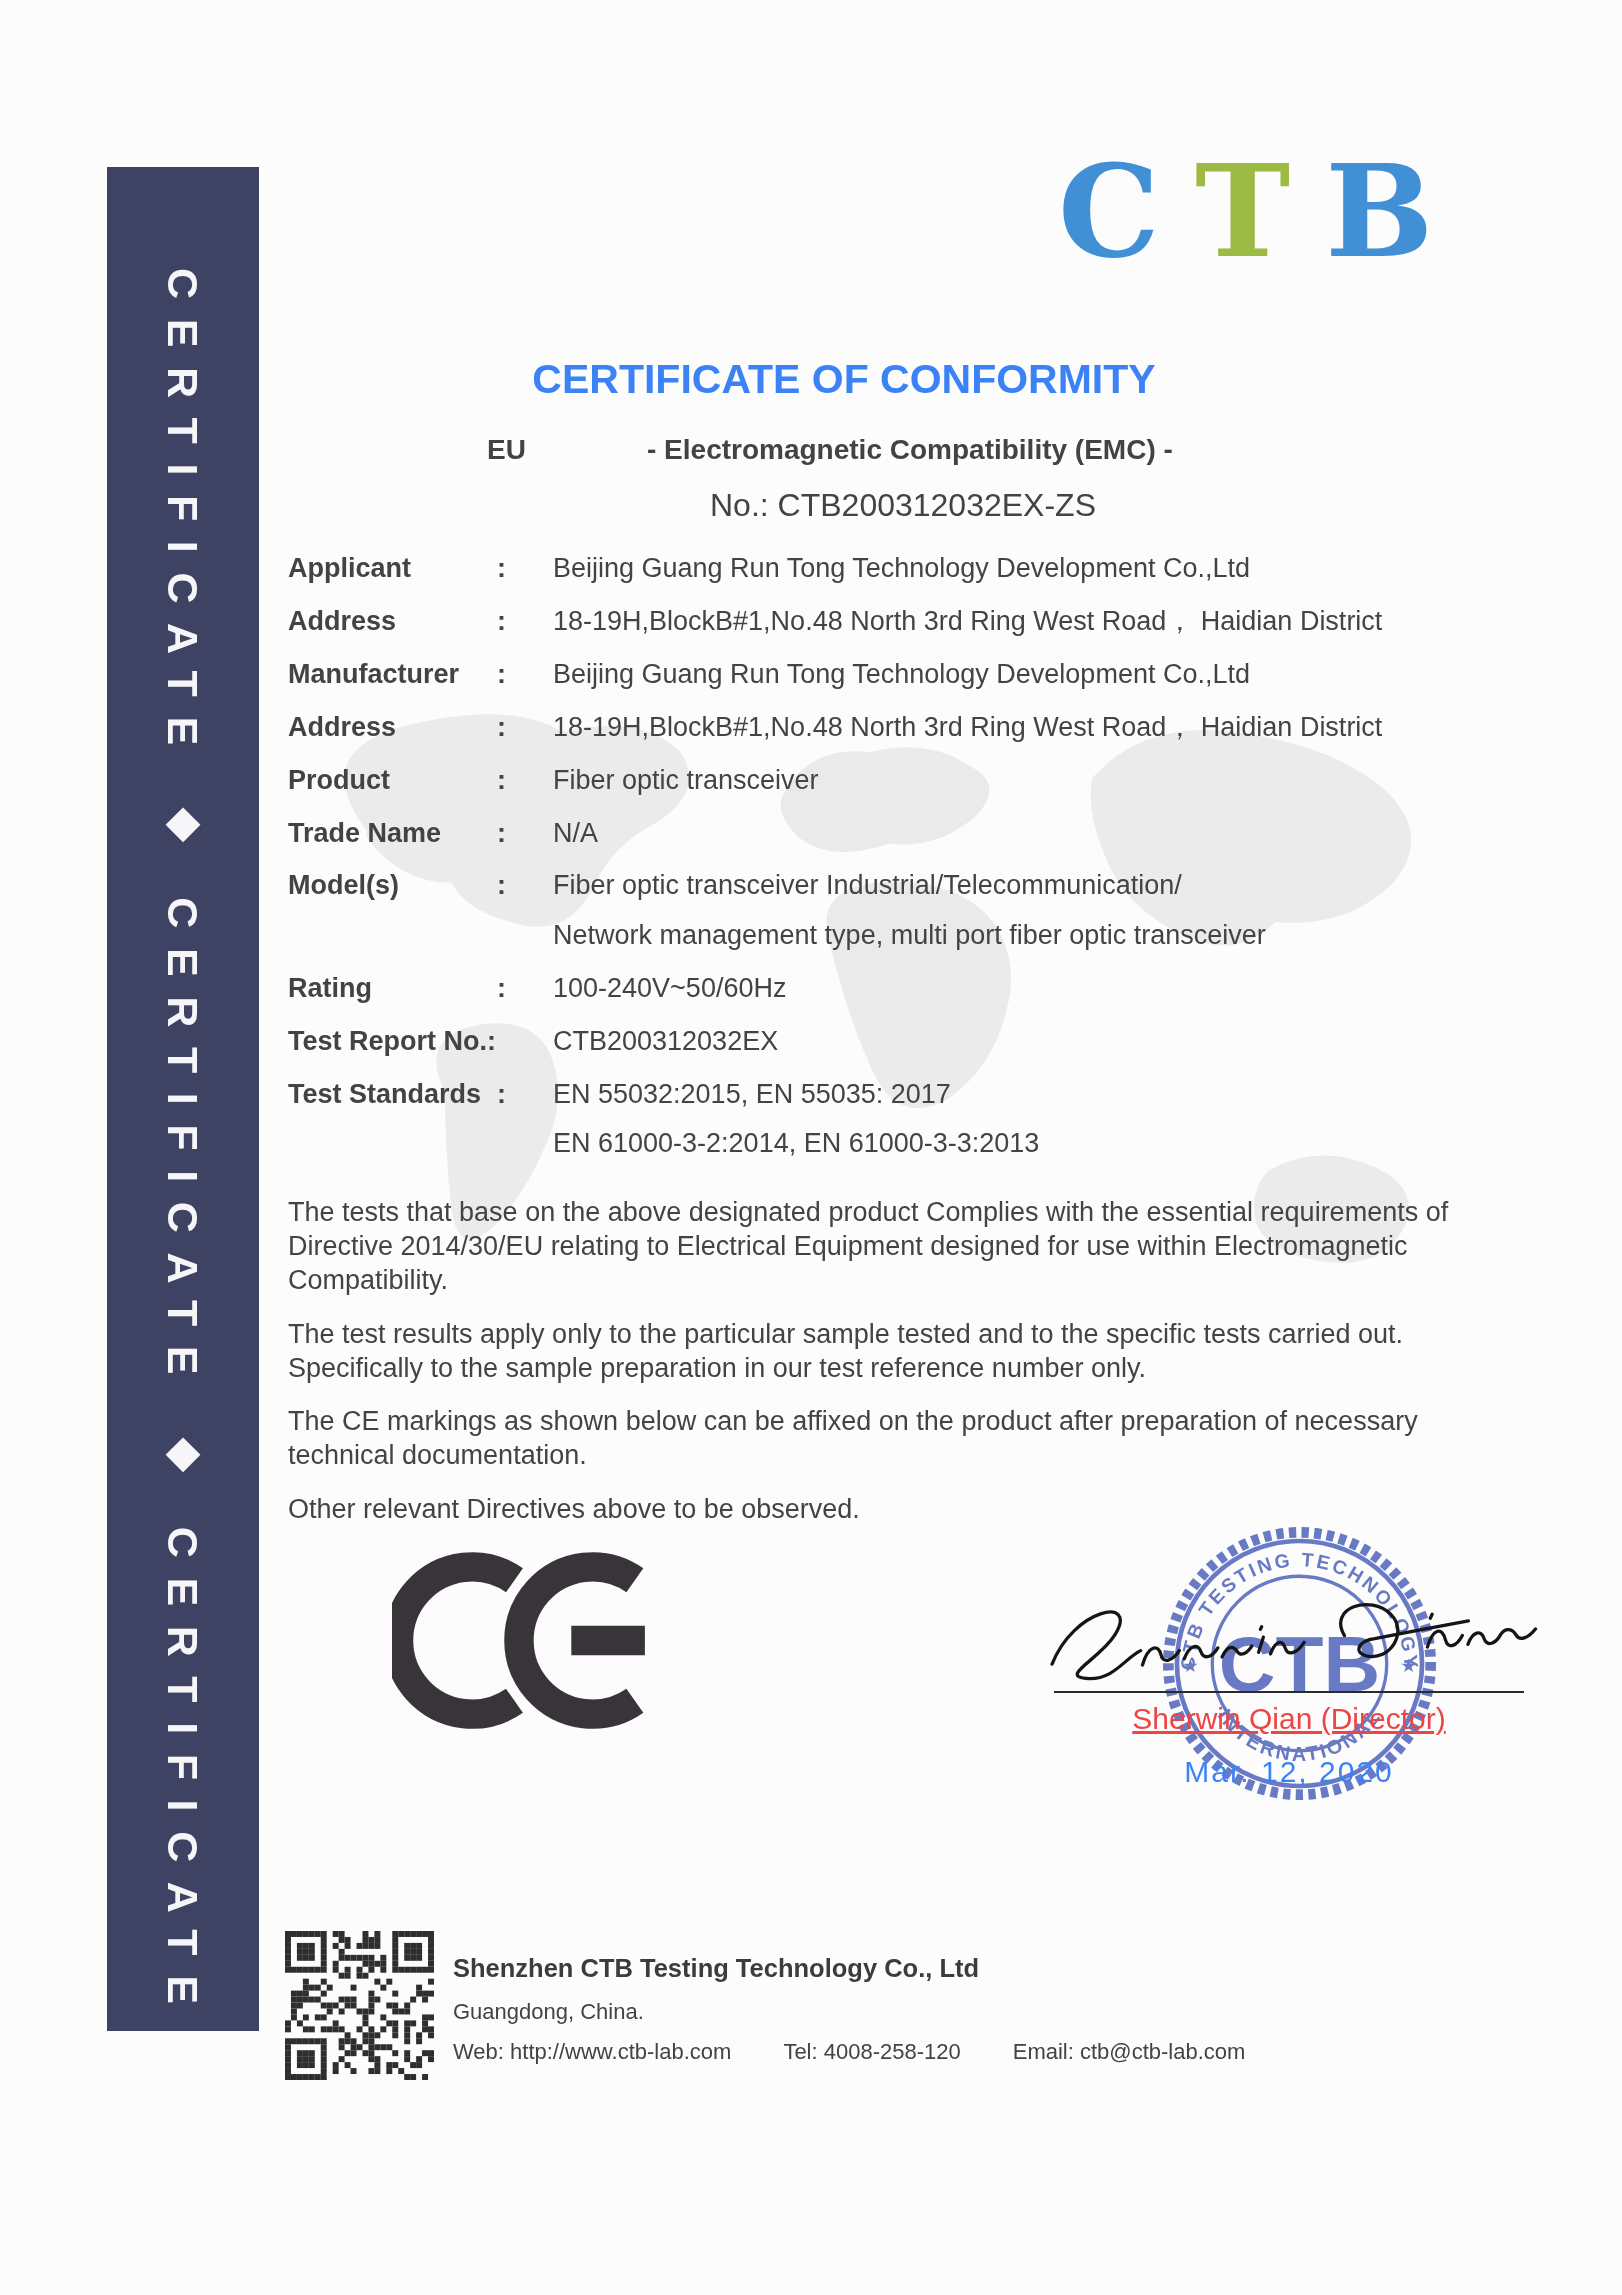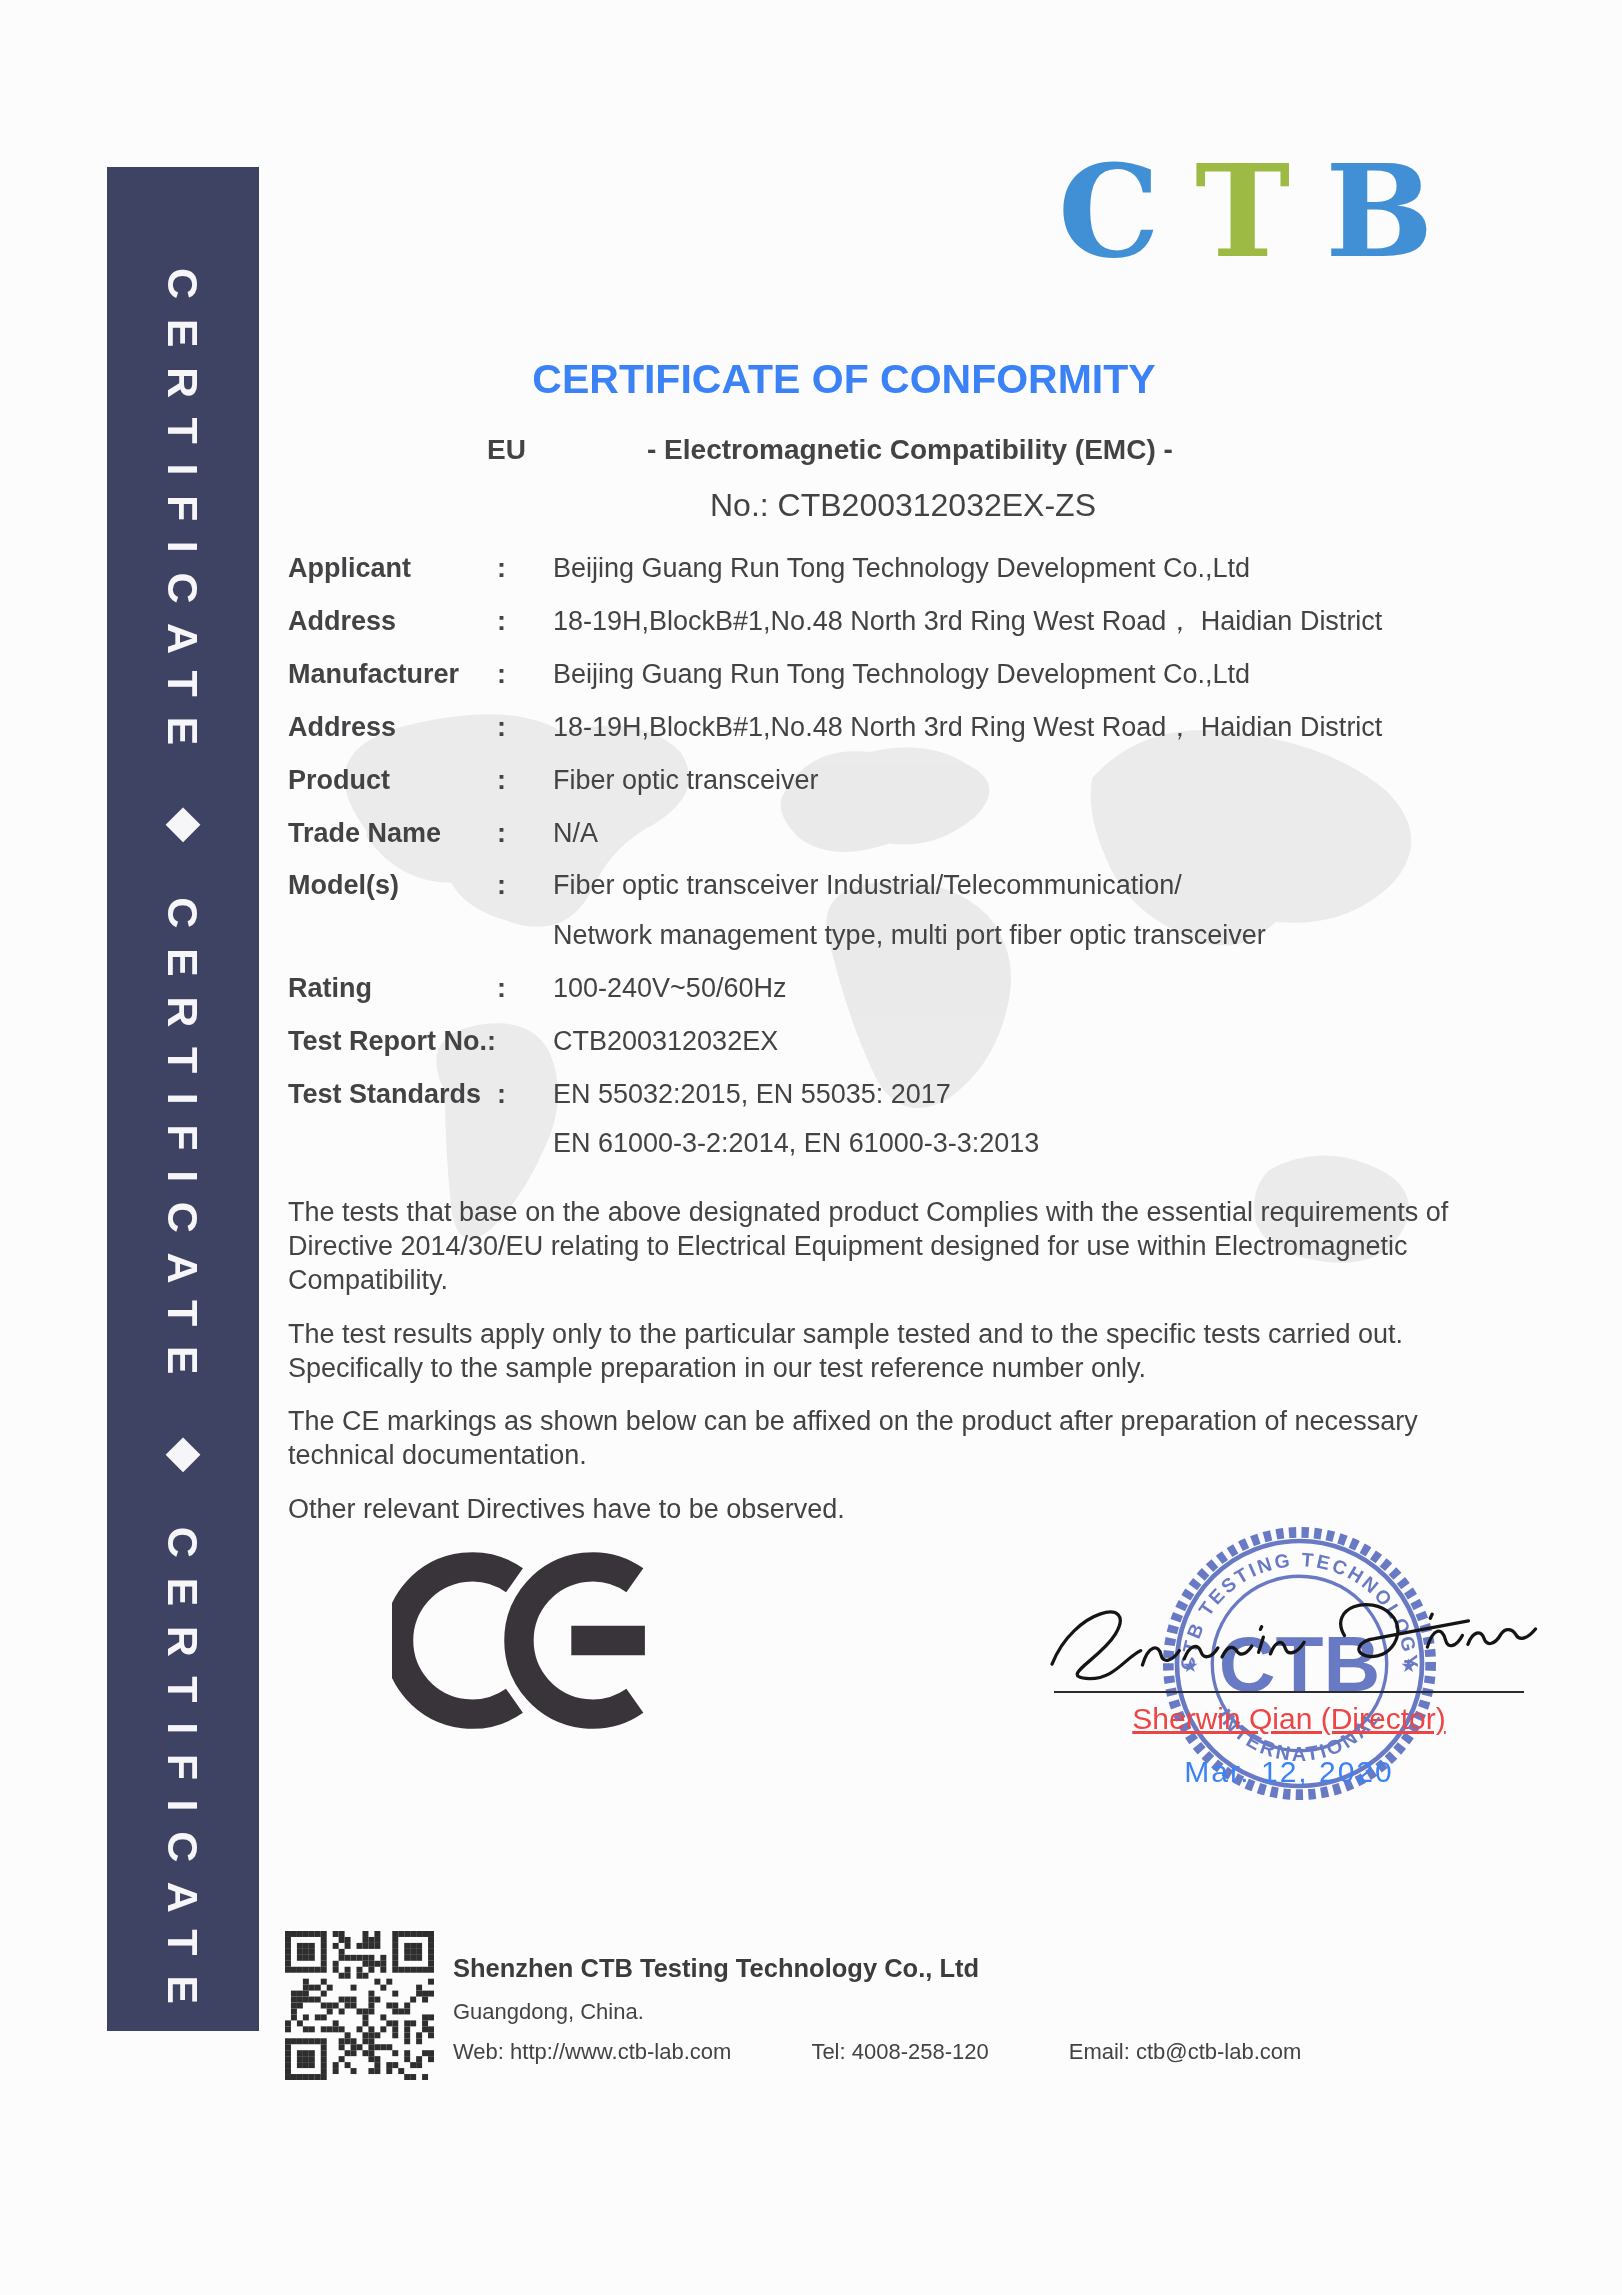--- a/index.html
+++ b/index.html
@@ -56,21 +56,21 @@
   .stamp{position:absolute;left:1153px;top:1517px;width:293px;height:293px;opacity:.9;z-index:2;}
   .sig-script{position:absolute;left:1037px;top:1589px;width:504px;height:105px;z-index:3;transform:rotate(-2deg);}
   .sig-line{position:absolute;left:1054px;top:1691px;width:470px;border-top:2.6px solid #2b2b2b;z-index:3;}
   .sig-printed{position:absolute;left:1054px;top:1702px;width:470px;text-align:center;font-size:30px;color:#ef4444;z-index:3;text-decoration:underline;}
   .sig-date{position:absolute;left:1054px;top:1755px;width:470px;text-align:center;font-size:30px;letter-spacing:2px;color:#3b82f6;z-index:3;}
   
   .qr{position:absolute;left:285px;top:1931px;width:149px;height:149px;z-index:2;}
   .footer-text{position:absolute;left:453px;top:1954px;width:1099px;z-index:2;}
   .footer-company{font-size:25.5px;font-weight:bold;color:#3c3c3e;margin-bottom:10.5px;}
   .footer-addr{font-size:22px;line-height:1.6;}
-  .footer-contacts{font-size:22px;margin-top:10.5px;display:flex;gap:80px;}
+  .footer-contacts{font-size:22px;margin-top:10.5px;display:flex;gap:52px;}
 </style>
 </head>
 <body>
 
 <div id="page" style="--banner-bg: #3e4263; --stamp-blue: #5a6cc0; --text: #434345; --ce-black: #39343a;">
 
   <svg class="wm" viewBox="0 0 1950 1300" aria-hidden="true">
     <g fill="#dadada" opacity="0.5">
       <path d="M140 240 q-90 -120 60 -160 q160 -40 240 10 q120 -30 180 30 q40 60 -40 110 q-60 30 -90 90 q-40 90 -130 60 q-70 -20 -90 -60 q-80 0 -130 -70 z"></path>
       <path d="M260 640 q-40 -80 40 -100 q90 -20 120 40 q30 70 -10 150 q-30 70 -80 120 q-50 40 -60 -30 q-10 -90 -10 -180 z"></path>
@@ -168,21 +168,21 @@
           <div class="fline">EN 55032:2015, EN 55035: 2017</div>
           <div class="fline">EN 61000-3-2:2014, EN 61000-3-3:2013</div>
         </div>
       </div>
     </div>
 
   <div id="paragraphs">
       <p>The tests that base on the above designated product Complies with the essential requirements of Directive 2014/30/EU relating to Electrical Equipment designed for use within Electromagnetic Compatibility.</p>
       <p>The test results apply only to the particular sample tested and to the specific tests carried out. Specifically to the sample preparation in our test reference number only.</p>
       <p>The CE markings as shown below can be affixed on the product after preparation of necessary technical documentation.</p>
-      <p>Other relevant Directives have to be observed.</p>
+      <p>Other relevant Directives above to be observed.</p>
     </div>
 
   <svg class="ce" viewBox="0 0 420 270" aria-hidden="true">
     <g fill="none" stroke="var(--ce-black,#39343a)" stroke-width="44">
       <path d="M 183 45 A 110 110 0 1 0 183 225"></path>
       <path d="M 363 45 A 110 110 0 1 0 363 225"></path>
       <path d="M 268 135 L 378 135"></path>
     </g>
   </svg>
 

